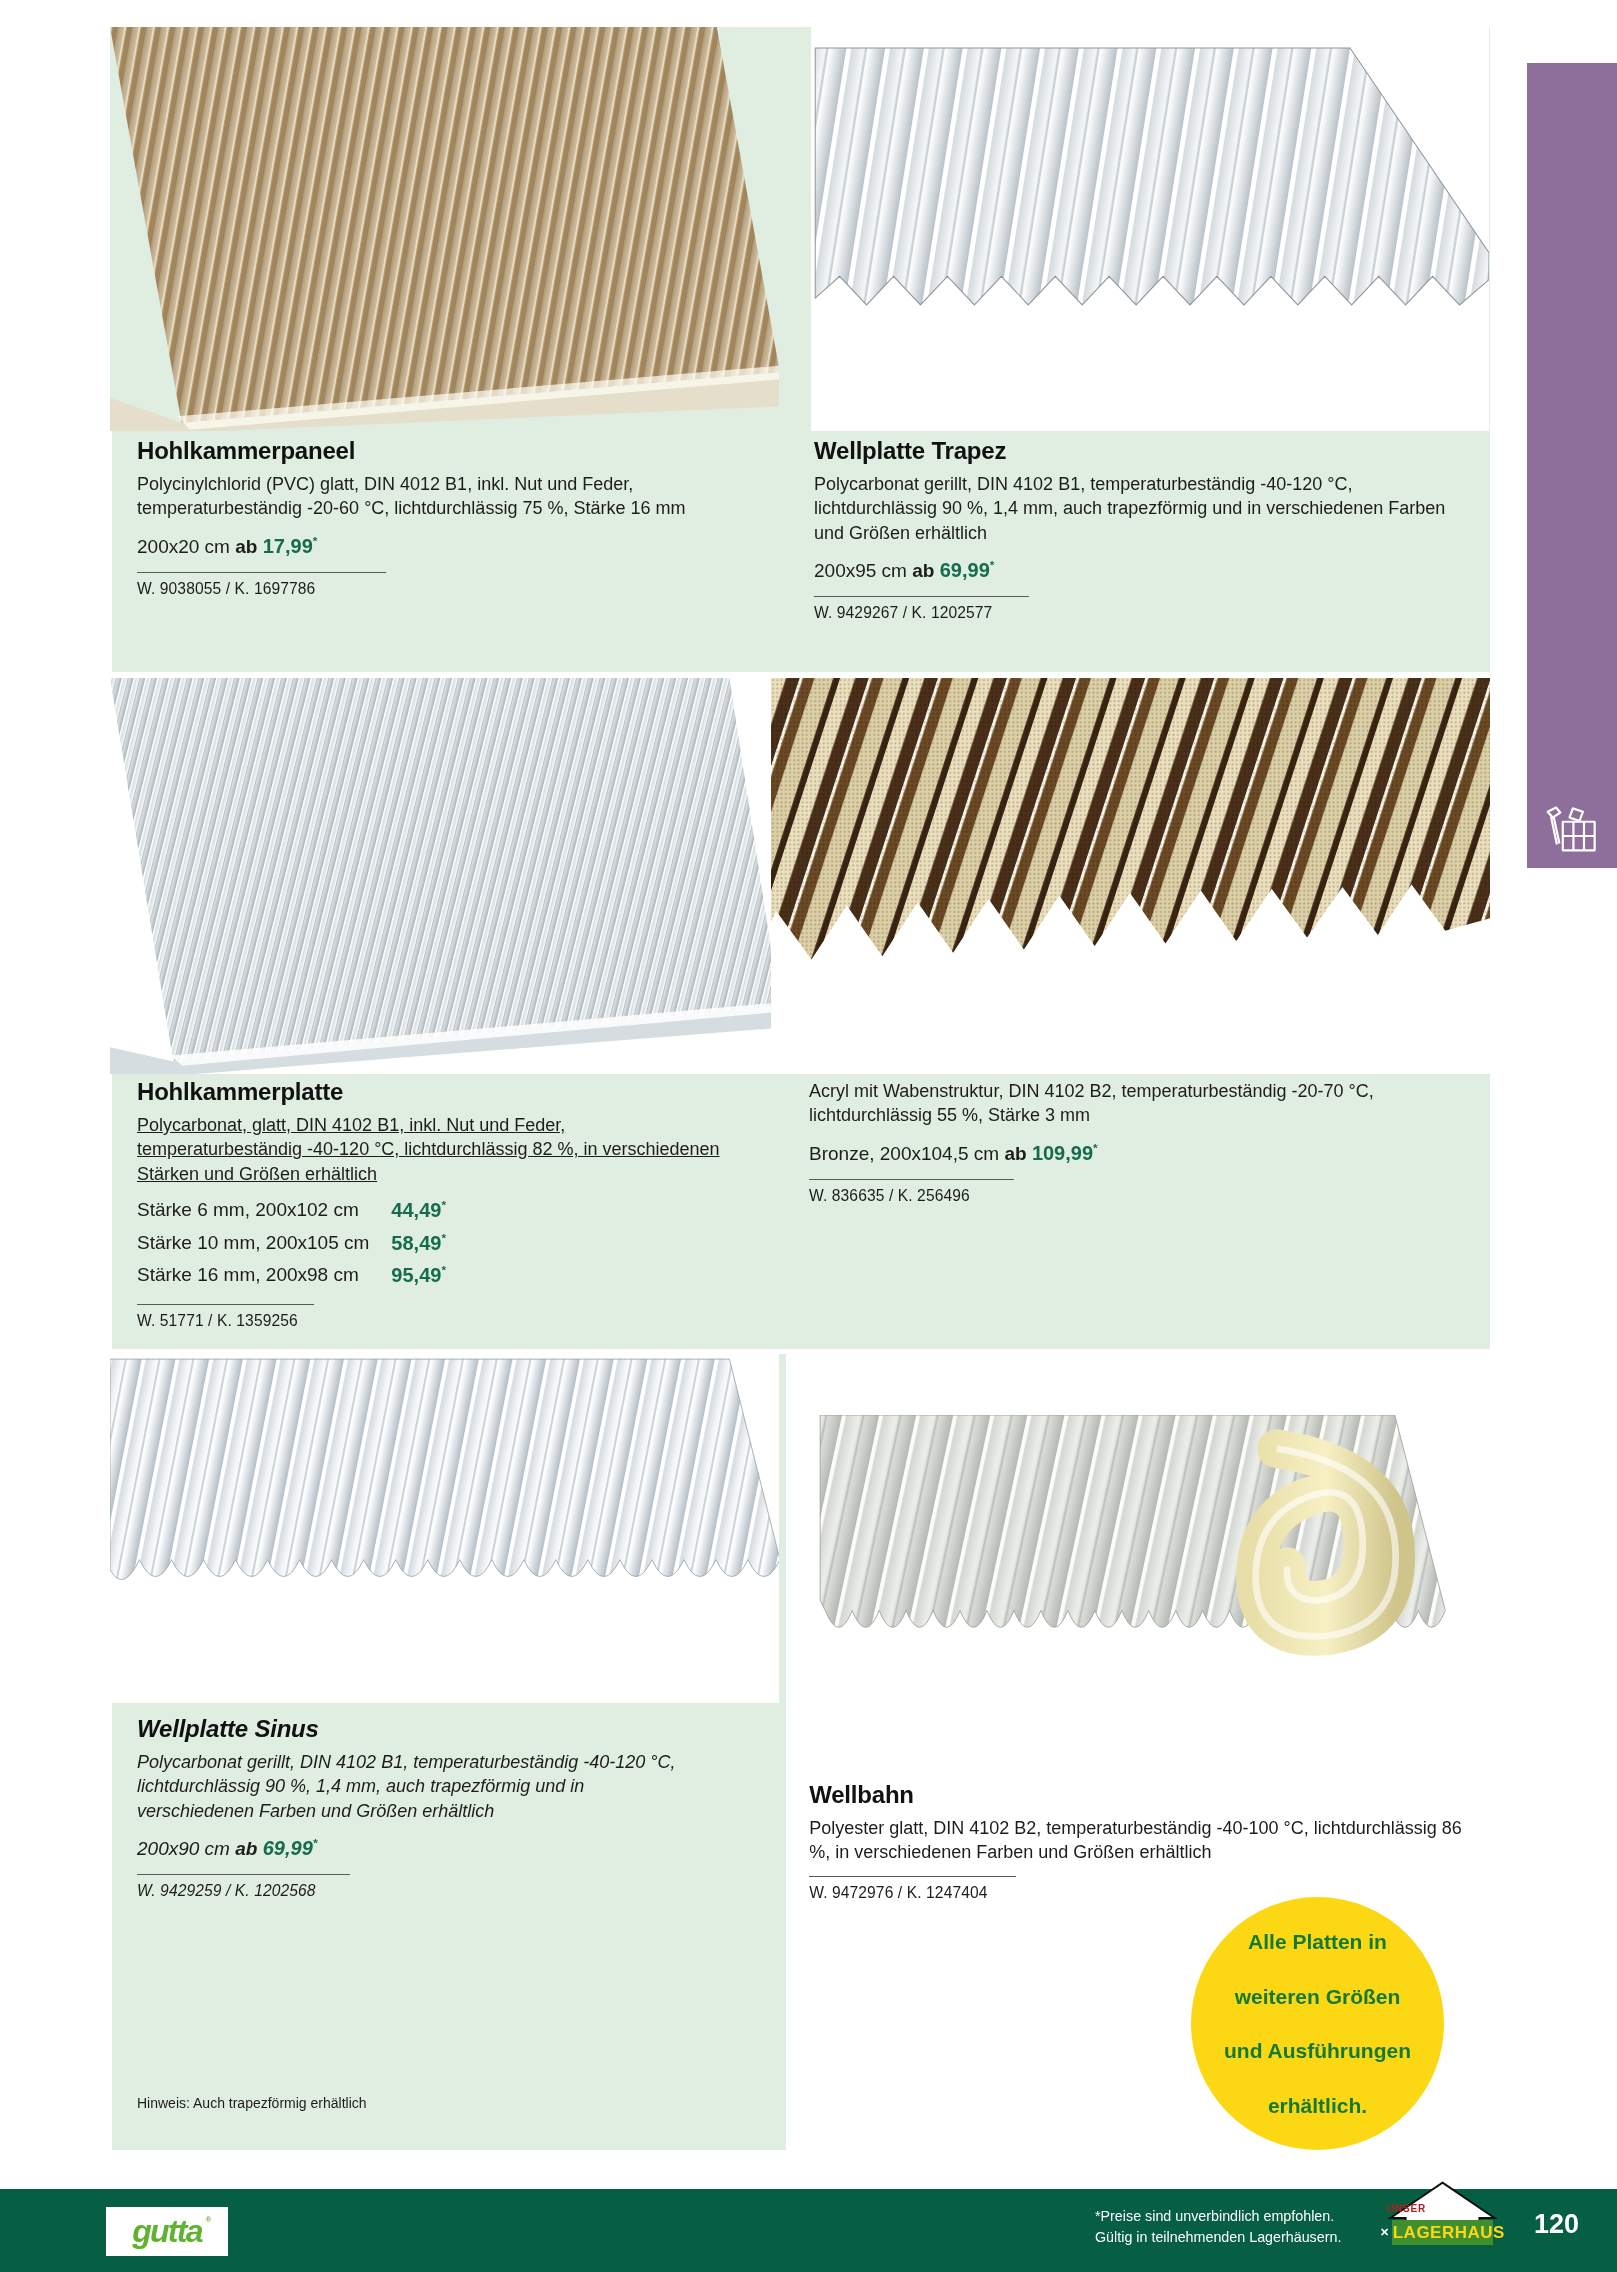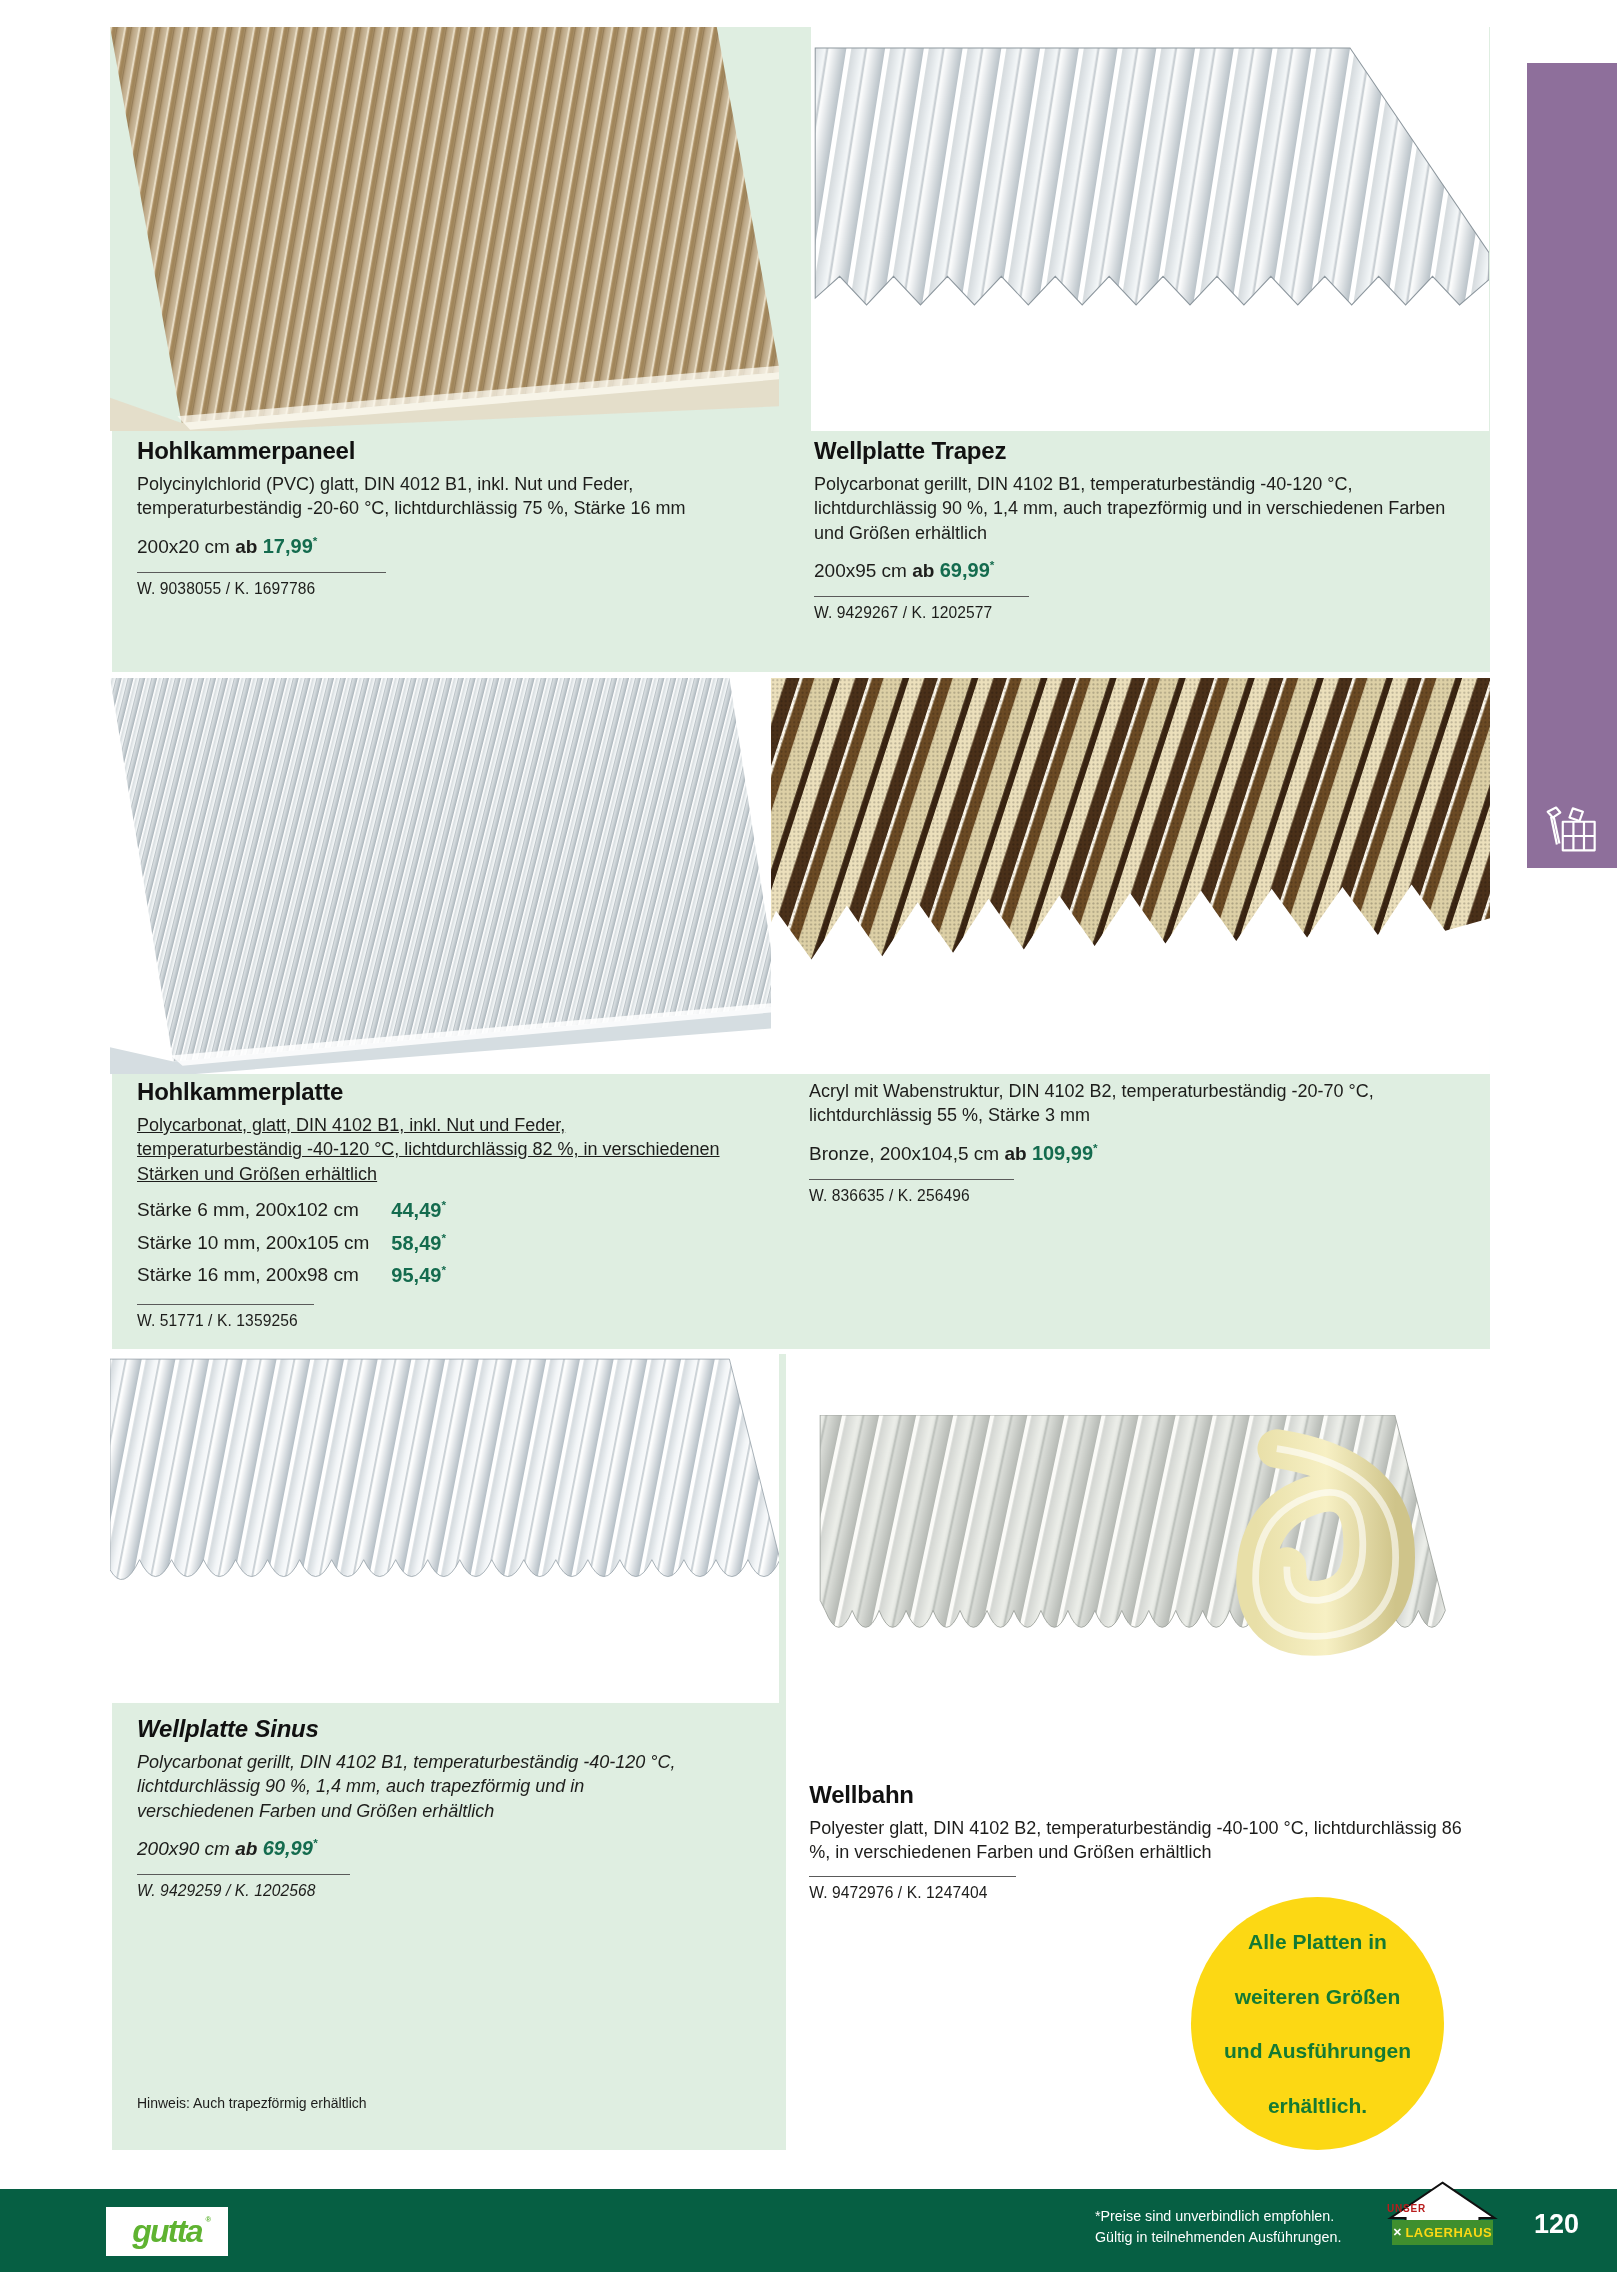--- a/index.html
+++ b/index.html
@@ -101,21 +101,21 @@
   .lh-badge .unser{
     position:absolute; left:0; top:22px; width:111px; text-align:left;
     font-size:10px; font-weight:bold; color:#b91c1c; letter-spacing:0.8px;
   }
   .lh-badge .bar{
     position:absolute; left:5px; top:39px; width:101px; height:25px;
     background:#3f8f2e; display:flex; align-items:center; justify-content:center;
     gap:3.4px;
   }
   .lh-badge .bar .x{ color:#ffffff; font-size:11px; font-weight:bold; }
-  .lh-badge .bar .lg{ color:#fcd814; font-size:13px; font-weight:bold; letter-spacing:0.5px; }
+  .lh-badge .bar .lg{ color:#fcd814; font-size:17px; font-weight:bold; letter-spacing:0.5px; }
   .pageno{
     position:absolute; left:1534px; top:2209px; color:#ffffff;
     font-size:27px; font-weight:bold;
   }
 
   
   .tex{ position:absolute; inset:0; }
 </style>
 </head>
 <body>
@@ -393,21 +393,21 @@
 </div>
 
 <div class="footer"></div>
 
 <div class="logo">
   <span class="word">gutta</span>
 </div>
 
 <div class="footnote">
   <div>*Preise sind unverbindlich empfohlen.</div>
-  <div>Gültig in teilnehmenden Ausführungen.</div>
+  <div>Gültig in teilnehmenden Lagerhäusern.</div>
 </div>
 
 <div class="lh-badge">
   <svg class="roof" viewBox="0 0 132 56">
     <polygon points="66,2 128,44 110,44 110,56 22,56 22,44 4,44" fill="#ffffff" stroke="#111111" stroke-width="2.4"></polygon>
   </svg>
   <div class="unser">UNSER</div>
   <div class="bar">
     <span class="x">✕</span>
     <span class="lg">LAGERHAUS</span>

